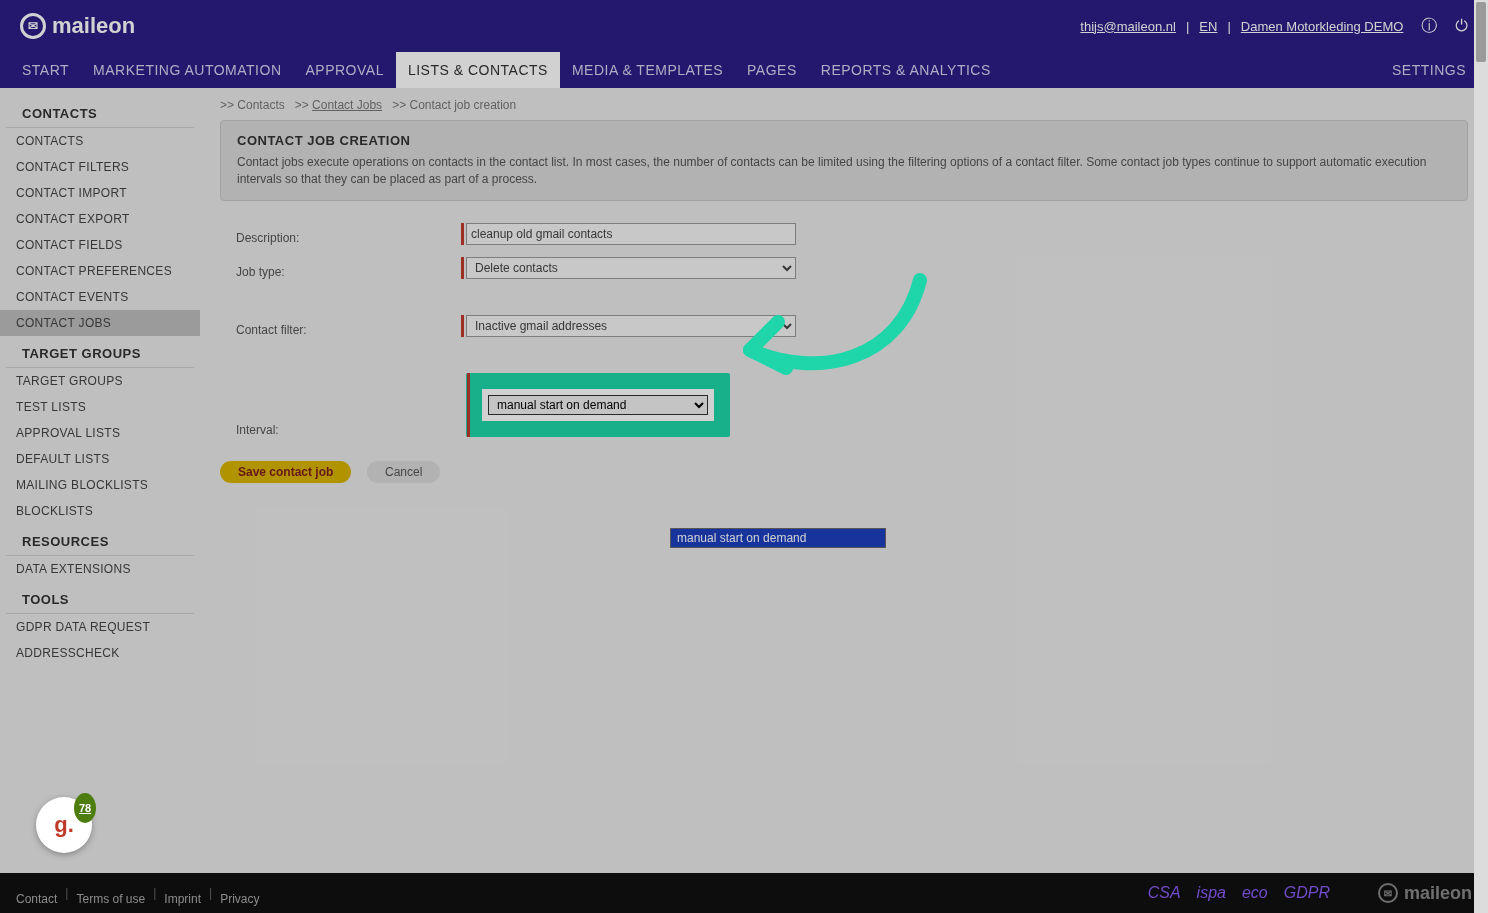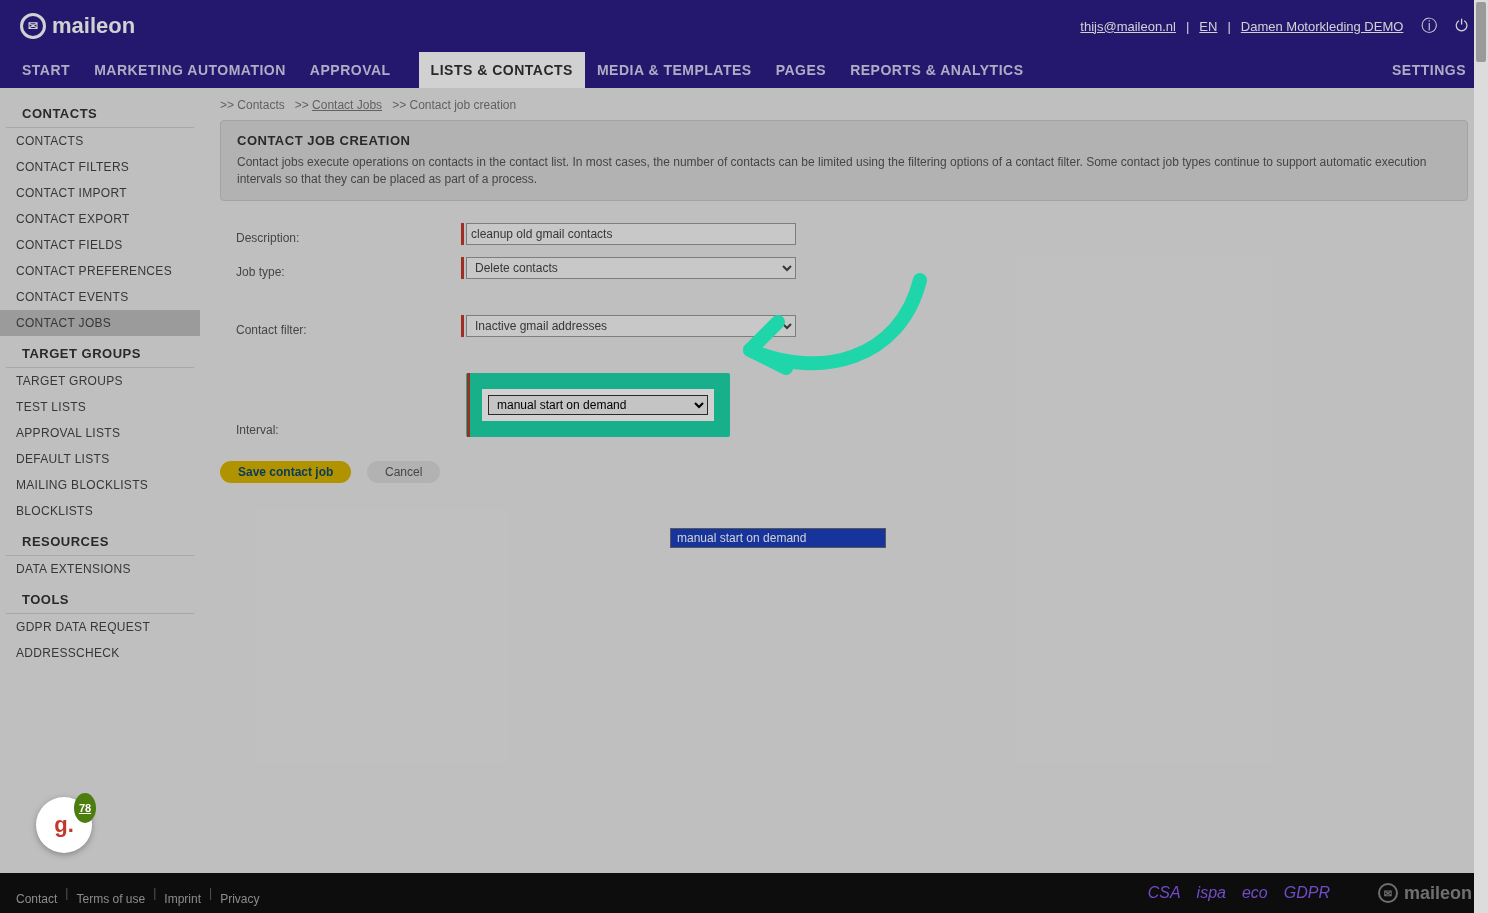--- a/index.html
+++ b/index.html
@@ -6,23 +6,23 @@
   html,body{width:100%;height:100%;}
   body{font-family:Arial,Helvetica,sans-serif;font-size:13px;color:#333;background:#eaeaea;position:relative;overflow:hidden;}
   .app{display:flex;flex-direction:column;height:913px;width:1488px;position:relative;}
   .topbar{background:#2c1d87;height:52px;display:flex;align-items:center;padding:0 20px;color:#fff;}
   .logo{display:flex;align-items:center;gap:6px;font-weight:bold;font-size:22px;color:#fff;}
   .logo .circ{width:26px;height:26px;border:3px solid #fff;border-radius:50%;display:inline-flex;align-items:center;justify-content:center;font-size:12px;color:#fff;}
   .topbar .spacer{flex:1;}
   .topbar a{color:#fff;text-decoration:underline;font-size:13px;}
   .topbar .sep{margin:0 10px;color:#fff;}
   .topbar .icn{margin-left:18px;color:#fff;cursor:pointer;font-size:16px;}
-  .mainnav{background:#2c1d87;height:36px;display:flex;align-items:stretch;padding:0 10px;color:#fff;font-weight:bold;font-size:14px;letter-spacing:.5px;}
+  .mainnav{background:#2c1d87;height:36px;display:flex;align-items:stretch;padding:0 10px;color:#fff;font-weight:normal;font-size:14px;letter-spacing:.5px;}
   .mainnav .nav-item{padding:0 12px;display:flex;align-items:center;cursor:pointer;color:#d6d3f0;}
-  .mainnav .nav-item.active{background:#fff;color:#333;margin-left:16px;}
+  .mainnav .nav-item.active{background:#fff;color:#333;}
   .mainnav .navspacer{flex:1;}
   .body{flex:1;display:flex;background:#eaeaea;overflow:hidden;}
   .sidebar{width:200px;padding:8px 0;}
   .side-head{font-weight:bold;font-size:13px;color:#333;padding:10px 16px 6px;letter-spacing:.5px;border-bottom:1px solid #ccc;margin:0 6px;}
   .side-item{padding:6px 16px;font-size:12px;color:#444;cursor:pointer;letter-spacing:.3px;}
   .side-item.active{background:#bdbdbd;}
   .content{flex:1;padding:10px 20px 20px 20px;overflow:auto;position:relative;}
   .crumbs{font-size:12px;color:#777;margin-bottom:8px;}
   .crumbs .cr{color:#777;}
   .crumbs .cr.link{text-decoration:underline;cursor:pointer;}
@@ -36,21 +36,21 @@
   .reqbar{position:absolute;left:-5px;top:0;bottom:0;width:3px;background:#c0392b;}
   input.txt, select.sel{
     width:330px;height:22px;border:1px solid #999;background:#f4f4f4;font-size:12px;padding:1px 4px;color:#444;
   }
   select.sel{background:#f4f4f4;appearance:auto;}
   .interval-hl{background:#1ed6aa;padding:16px 16px;display:inline-block;border-radius:2px;}
   .interval-inner{background:#fff;padding:6px;display:inline-block;}
   .interval-inner select{width:220px;height:20px;border:1px solid #333;font-size:12px;padding:0 4px;}
   .actions{margin:20px 0 0 0;}
   .btn{display:inline-block;border-radius:12px;padding:4px 18px;font-size:12px;cursor:pointer;border:none;}
-  .btn.primary{background:#d8b400;color:#0c4a6e;font-weight:bold;}
+  .btn.primary{background:#d8b400;color:#7f1d1d;font-weight:bold;}
   .btn.secondary{background:#d9d9d9;color:#555;margin-left:12px;}
   .dropdown-open{position:absolute;left:470px;top:440px;width:216px;background:#fff;border:1px solid #6a6a6a;font-size:12px;}
   .dropdown-open .opt{padding:2px 6px;}
   .dropdown-open .opt.sel{background:#1d3fbf;color:#fff;}
   .footer{height:40px;background:#111;color:#aaa;display:flex;align-items:center;padding:0 16px;font-size:12px;}
   .footer a{color:#aaa;text-decoration:none;margin-top:12px;}
   .footer .fsep{margin:0 8px;color:#666;}
   .footer .fspacer{flex:1;}
   .footer .flogo{display:flex;align-items:center;gap:6px;font-weight:bold;color:#888;font-size:18px;}
   .footer .flogo .circ{width:20px;height:20px;border:2px solid #888;border-radius:50%;display:inline-flex;align-items:center;justify-content:center;font-size:10px;}

